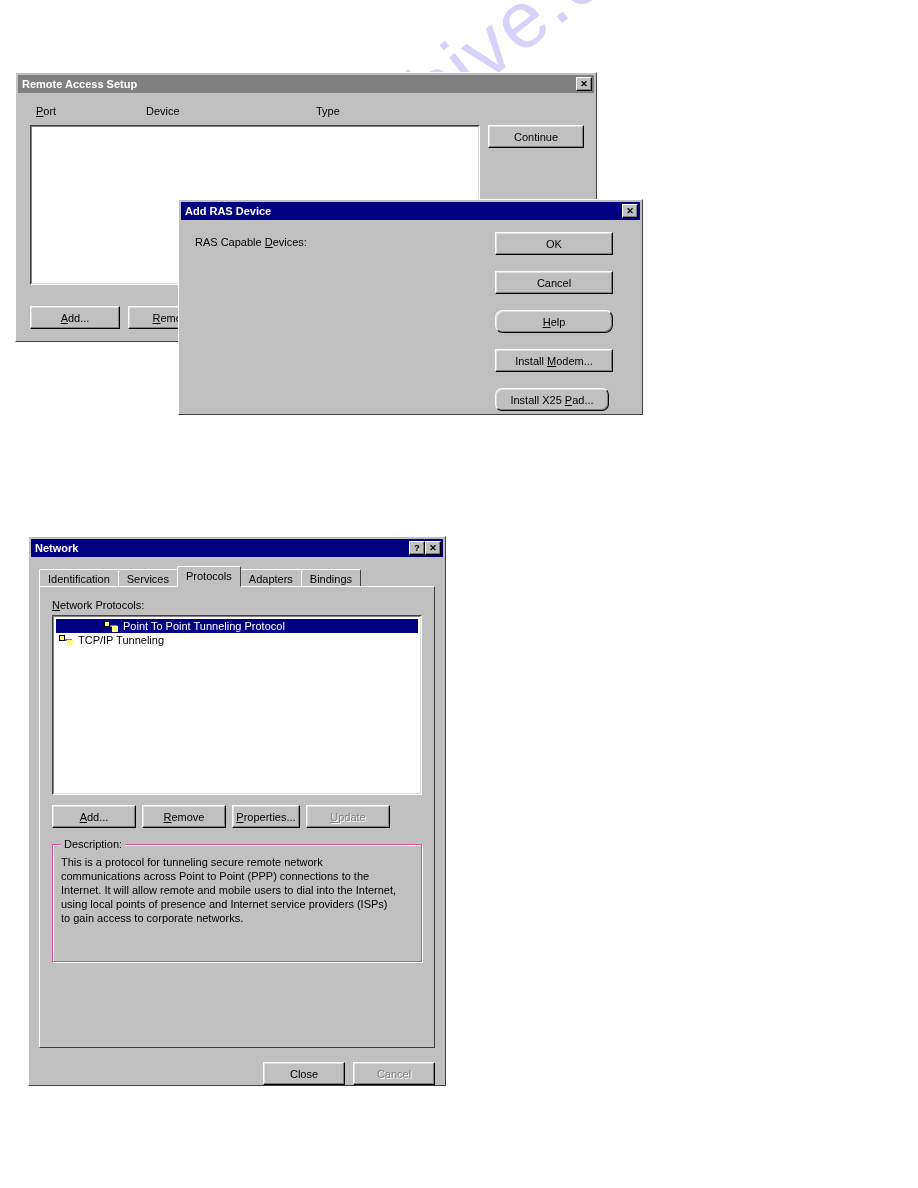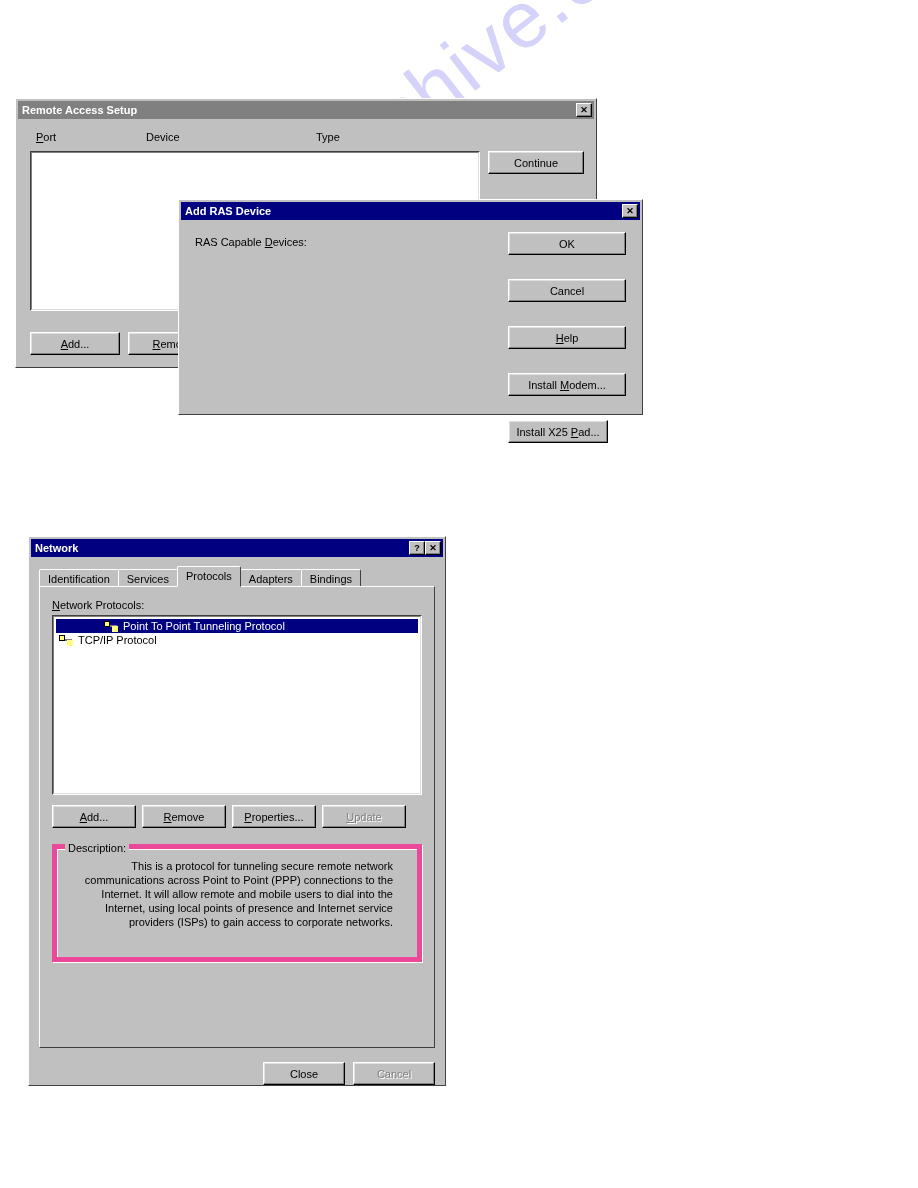--- a/index.html
+++ b/index.html
@@ -71,25 +71,24 @@
     background: #c0c0c0;
     border-top: 1px solid #fff; border-left: 1px solid #fff;
     border-right: 1px solid #000; border-bottom: 1px solid #000;
     box-shadow: inset -1px -1px 0 #808080;
     display: flex; align-items: center; justify-content: center;
     font-family: "Marlett", Arial, sans-serif;
     font-size: 9px; line-height: 9px; font-weight: bold;
     color: #000;
   }
   .groupbox {
-    border: 5px solid #ec4899;
+    border: 1px solid #ec4899;
     box-shadow: 1px 1px 0 #fff inset, 1px 1px 0 #fff;
     position: relative;
     padding: 10px 24px 8px 8px;
-    text-align: right;
   }
   .groupbox > .legend {
     position: absolute;
     top: -7px; left: 8px;
     background: #c0c0c0;
     padding: 0 3px;
     font-size: 11px;
   }
   .underline-key { text-decoration: underline; }
   .combo {
@@ -185,21 +184,21 @@
     white-space: nowrap;
     letter-spacing: 2px;
     font-family: Arial, sans-serif;
   }
 </style>
 </head>
 <body>
 
 <div class="watermark">manualshive.com</div>
 
-<div class="raised" style="position:absolute; left:15px; top:98px; width:582px; height:270px; padding:2px;">
+<div class="raised" style="position:absolute; left:15px; top:72px; width:582px; height:270px; padding:2px;">
   <div class="titlebar tb-inactive">
     <span>Remote Access Setup</span>
     <div class="tb-btns">
       <div class="tb-btn">✕</div>
     </div>
   </div>
 
   <div style="padding:12px 12px 8px 12px; position:relative; height:calc(100% - 18px);">
 
     <div style="display:flex; padding:0 0 4px 6px; font-size:11px;">
@@ -237,30 +236,30 @@
     </div>
   </div>
 
   <div style="padding:16px 14px 10px 14px; position:relative; height:calc(100% - 18px);">
 
     <div style="font-size:11px; margin-bottom:8px;">
       RAS Capable <span class="underline-key">D</span>evices:
     </div>
 
 
-    <div style="position:absolute; right:14px; top:12px; width:118px; display:flex; flex-direction:column; gap:24px;">
+    <div style="position:absolute; right:27px; top:12px; width:118px; display:flex; flex-direction:column; gap:16px;">
       <div class="btn" style="width:118px;">OK</div>
       <div class="btn" style="width:118px;">Cancel</div>
-      <div class="btn" style="width:118px;">
+      <div class="btn" style="width:118px;border-radius:8px;">
         <span><span class="underline-key">H</span>elp</span>
       </div>
       <div class="btn" style="width:118px;">
         <span>Install <span class="underline-key">M</span>odem...</span>
       </div>
-      <div class="btn" style="width:100px;">
+      <div class="btn" style="width:114px;border-radius:7px;">
         <span>Install X25 <span class="underline-key">P</span>ad...</span>
       </div>
     </div>
   </div>
 </div>
 
 <div class="raised" style="position:absolute; left:28px; top:536px; width:418px; height:550px; padding:2px;">
   <div class="titlebar tb-active">
     <span>Network</span>
     <div class="tb-btns">
@@ -286,33 +285,33 @@
       </div>
 
       <div class="sunken" style="height:180px;">
         <div class="sunken-inner" style="padding:2px;">
           <div class="proto-item sel">
             <span class="proto-icon"></span>
             <span>Point To Point Tunneling Protocol</span>
           </div>
           <div class="proto-item">
             <span class="proto-icon"></span>
-            <span>TCP/IP Protocol</span>
+            <span>TCP/IP Tunneling</span>
           </div>
         </div>
       </div>
 
       <div style="display:flex; gap:6px; margin-top:10px;">
         <div class="btn" style="width:84px;">
           <span><span class="underline-key">A</span>dd...</span>
         </div>
         <div class="btn" style="width:84px;">
           <span><span class="underline-key">R</span>emove</span>
         </div>
-        <div class="btn" style="width:84px;">
+        <div class="btn" style="width:68px;">
           <span><span class="underline-key">P</span>roperties...</span>
         </div>
         <div class="btn disabled" style="width:84px;">
           <span><span class="underline-key">U</span>pdate</span>
         </div>
       </div>
 
       <div class="groupbox" style="margin-top:16px; height:118px;">
         <span class="legend">Description:</span>
         <div style="font-size:11px; line-height:14px;">This is a protocol for tunneling secure remote network communications across Point to Point (PPP) connections to the Internet. It will allow remote and mobile users to dial into the Internet, using local points of presence and Internet service providers (ISPs) to gain access to corporate networks.</div>

